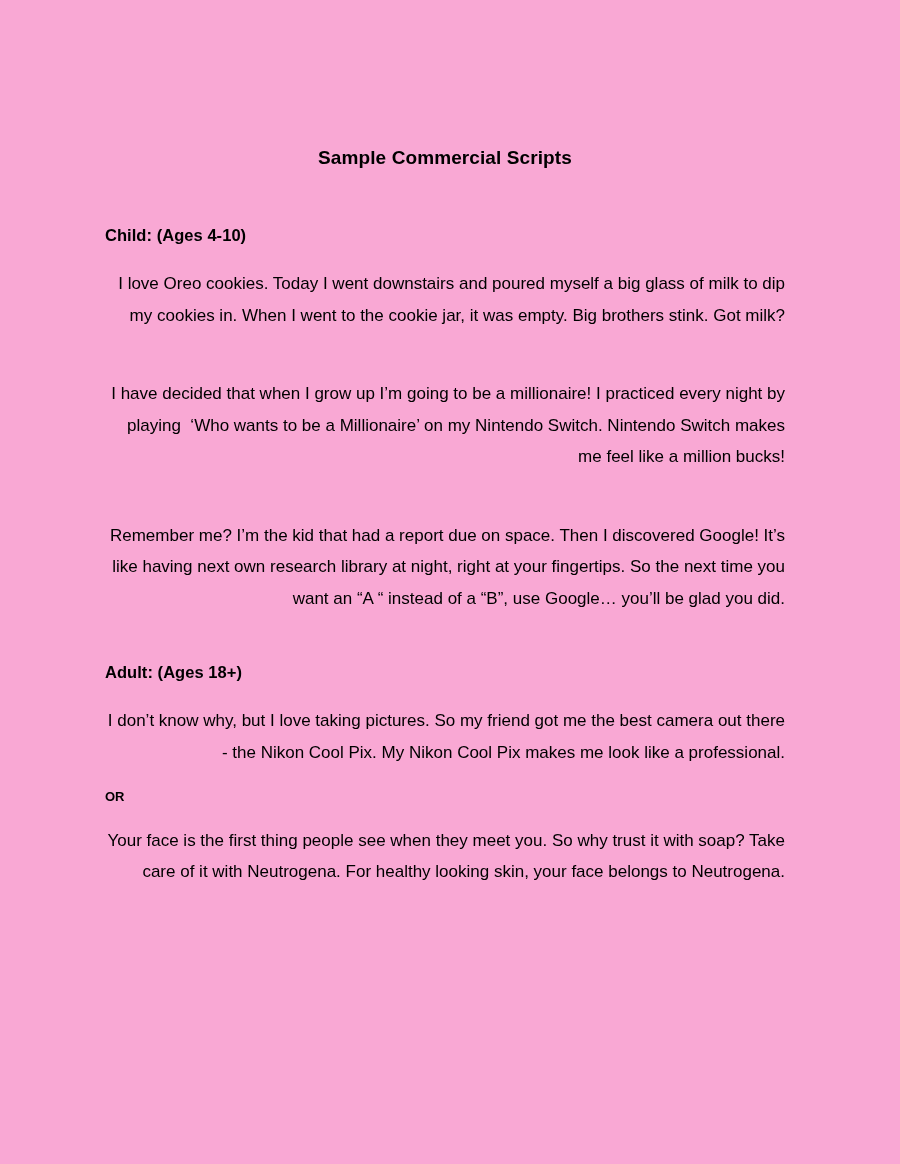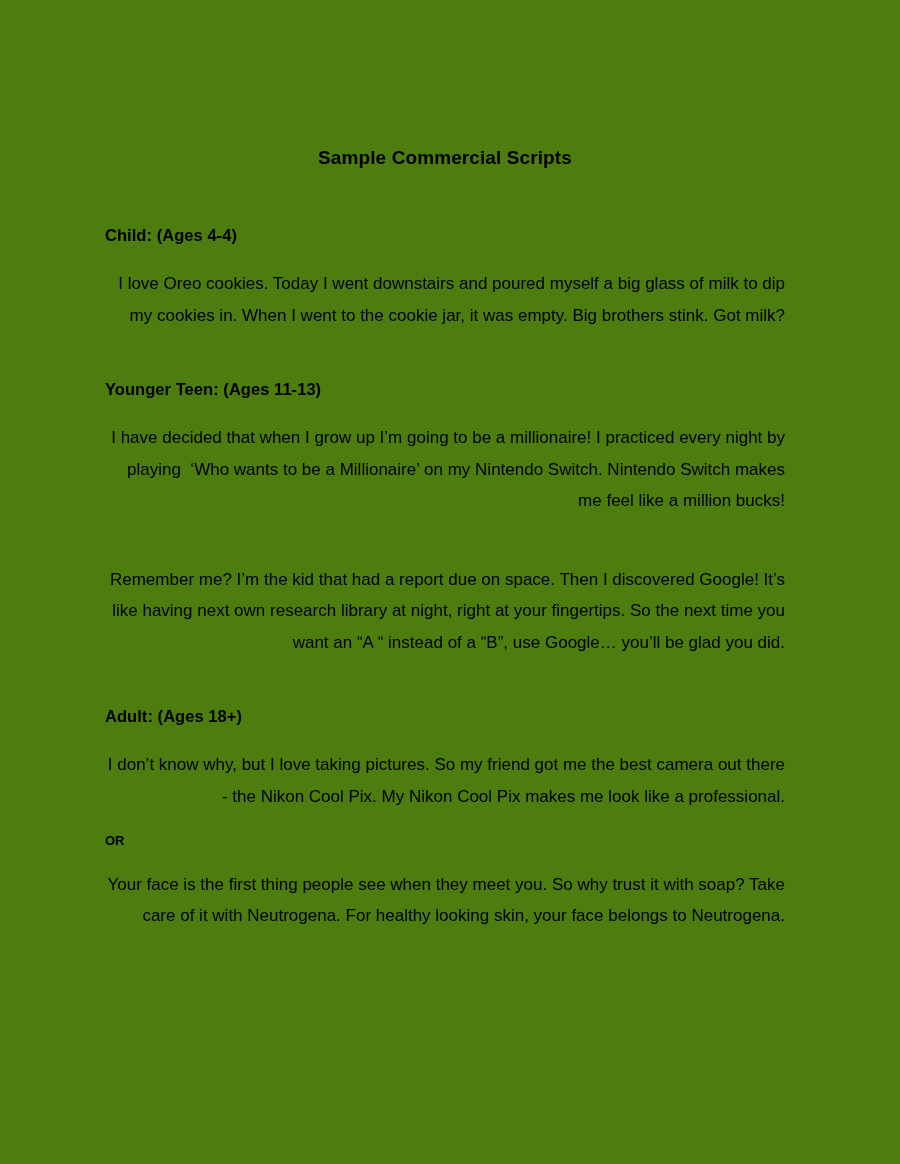--- a/index.html
+++ b/index.html
@@ -11,21 +11,21 @@
     width: 900px;
     height: 1164px;
     font-family: "Liberation Sans", sans-serif;
     color: #000000;
     -webkit-font-smoothing: antialiased;
   }
   .page {
     position: relative;
     width: 900px;
     height: 1164px;
-    background: #4d7c0f;
+    background: #f9a8d4;
     box-sizing: border-box;
     overflow: hidden;
   }
   .content {
     position: absolute;
     left: 105px;
     top: 146px;
     width: 680px;
   }
   .doc-title {
@@ -67,28 +67,27 @@
 <body>
 
 <div class="page">
   <div class="content">
 
     <h1 class="doc-title">Sample Commercial Scripts</h1>
 
     <div class="gap-after-title"></div>
 
     <section class="section">
-      <h2 class="section-heading">Child: (Ages 4-4)</h2>
+      <h2 class="section-heading">Child: (Ages 4-10)</h2>
       <p class="para">I love Oreo cookies. Today I went downstairs and poured myself a big glass of milk to dip my cookies in. When I went to the cookie jar, it was empty. Big brothers stink. Got milk?</p>
     </section>
 
     <div class="section-gap"></div>
 
     <section class="section">
-      <h2 class="section-heading">Younger Teen: (Ages 11-13)</h2>
       <p class="para">I have decided that when I grow up I’m going to be a millionaire! I practiced every night by playing  ‘Who wants to be a Millionaire’ on my Nintendo Switch. Nintendo Switch makes me feel like a million bucks!</p>
     </section>
 
     <div class="section-gap"></div>
 
     <section class="section">
       <p class="para">Remember me? I’m the kid that had a report due on space. Then I discovered Google! It’s like having next own research library at night, right at your fingertips. So the next time you want an “A “ instead of a “B”, use Google… you’ll be glad you did.</p>
     </section>
 
     <div class="section-gap"></div>

